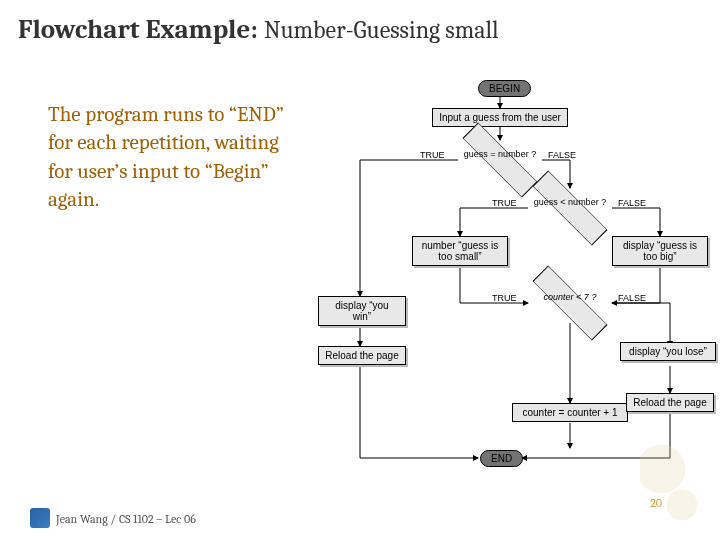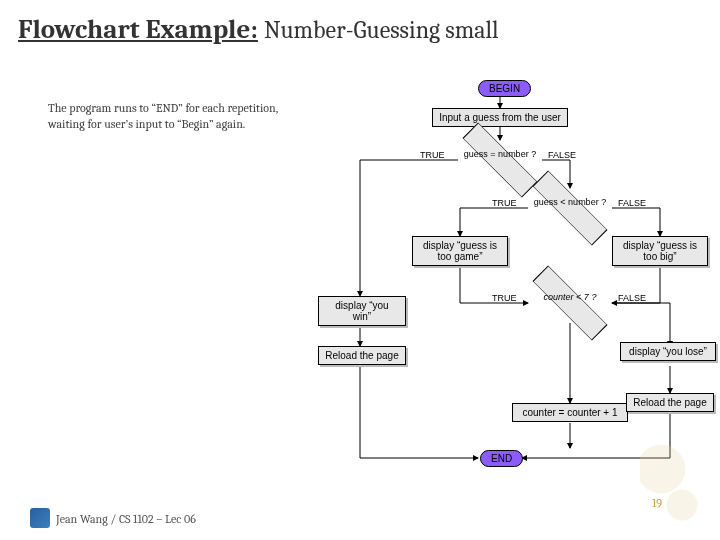--- a/index.html
+++ b/index.html
@@ -11,50 +11,49 @@
     position: relative;
     overflow: hidden;
   }
   .title {
     padding: 14px 18px 8px 18px;
     font-size: 27px;
     font-weight: bold;
     color: #333;
   }
   .title .underline {
-    text-decoration: underline;
     text-decoration-color: #333;
   }
   .title .sub {
     font-size: 24px;
     font-weight: normal;
   }
   .description {
     position: absolute;
     top: 100px;
     left: 48px;
     width: 260px;
-    font-size: 12px;
+    font-size: 21px;
     line-height: 1.35;
-    color: #404040;
+    color: #a16207;
     font-family: Cambria, Georgia, serif;
   }
   .flowchart {
     position: absolute;
     top: 78px;
     left: 310px;
     width: 400px;
     height: 410px;
     font-family: Arial, sans-serif;
     font-size: 10px;
     color: #000;
   }
   .terminal {
     position: absolute;
-    background: #8b5cf6;
+    background: #737373;
     border: 1px solid #000;
     border-radius: 10px;
     padding: 2px 10px;
     text-align: center;
     font-size: 10px;
   }
   .process {
     position: absolute;
     background: #e5e5e5;
     border: 1px solid #000;
@@ -201,21 +200,21 @@
   <div class="tf" style="left:110px; top:72px;">TRUE</div>
   <div class="tf" style="left:238px; top:72px;">FALSE</div>
 
   <div class="decision-wrap" style="left:218px; top:110px;">
     <div class="decision"></div>
     <div class="decision-label">guess &lt; number ?</div>
   </div>
   <div class="tf" style="left:182px; top:120px;">TRUE</div>
   <div class="tf" style="left:308px; top:120px;">FALSE</div>
 
-  <div class="process2" style="left:102px; top:158px; width:96px;">display “guess is too game”</div>
+  <div class="process2" style="left:102px; top:158px; width:96px;">number “guess is too small”</div>
   <div class="process2" style="left:302px; top:158px; width:96px;">display “guess is too big”</div>
 
   <div class="process2" style="left:8px; top:218px; width:88px;">display “you win”</div>
 
   <div class="decision-wrap" style="left:218px; top:205px;font-style:italic;">
     <div class="decision"></div>
     <div class="decision-label">counter &lt; 7 ?</div>
   </div>
   <div class="tf" style="left:182px; top:215px;">TRUE</div>
   <div class="tf" style="left:308px; top:215px;">FALSE</div>
@@ -225,14 +224,14 @@
 
   <div class="process" style="left:202px; top:325px; width:116px;">counter = counter + 1</div>
   <div class="process2" style="left:316px; top:315px; width:88px;">Reload the page</div>
 
   <div class="terminal" style="left:170px; top:372px;">END</div>
 
 </div>
 
 <div class="logo"></div>
 <div class="footer">Jean Wang / CS 1102 – Lec 06</div>
-<div class="pagenum">19</div>
+<div class="pagenum">20</div>
 <div class="decor"></div>
 
 </body></html>

